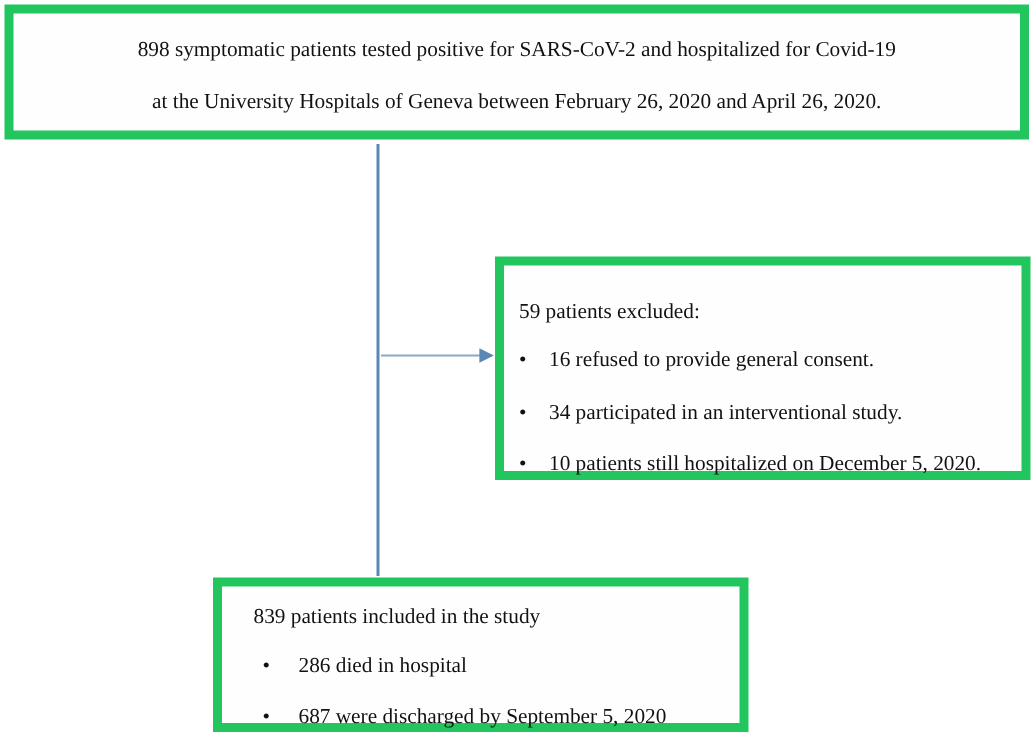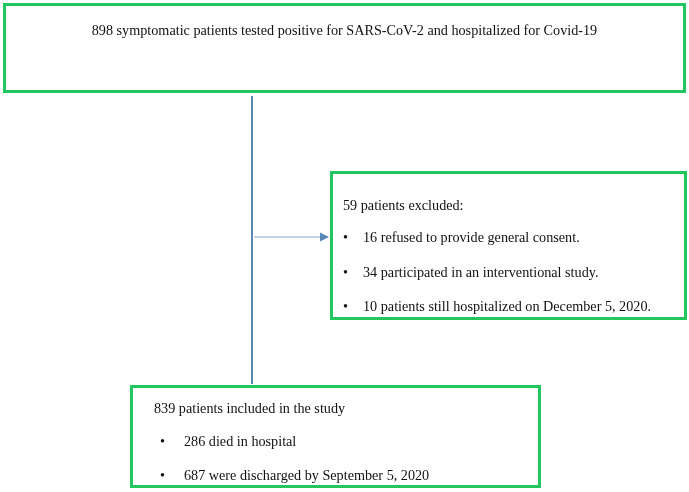--- a/index.html
+++ b/index.html
@@ -1,46 +1,47 @@
 <!DOCTYPE html>
 <html><head>
   <meta charset="utf-8">
   <style>
     html, body { margin: 0; padding: 0; background: #ffffff; }
     body { width: 689px; height: 492px; position: relative; overflow: hidden;
            font-family: "Liberation Serif", "DejaVu Serif", serif; color: #111; }
-    .box { position: absolute; border: 3px solid #22c55e; background: #fefefe; box-sizing: border-box; }
+    .box { position: absolute; border: 6px solid #22c55e; background: #fefefe; box-sizing: border-box; }
     .top-box { left: 3px; top: 3px; width: 683px; height: 90px; text-align: center; }
     .top-box .line { position: absolute; left: 0; right: 0; font-size: 14.2px; }
     .top-box .l1 { top: 16px; }
     .top-box .l2 { top: 51px; }
     .excl-box { left: 330px; top: 171px; width: 357px; height: 149px; }
     .excl-box .head { position: absolute; left: 10px; top: 23px; font-size: 14.2px; text-align: right; }
     .bullet-row { position: absolute; font-size: 14.2px; white-space: nowrap; }
     .bullet-row .dot { position: absolute; left: 0; top: 0; }
     .bullet-row .txt { position: absolute; left: 20px; top: 0; }
-    .incl-box { left: 130px; top: 385px; width: 411px; height: 103px; font-family: Liberation Serif, serif; }
+    .incl-box { left: 142px; top: 385px; width: 357px; height: 103px; font-family: Liberation Serif, serif; }
     .incl-box .head { position: absolute; left: 21px; top: 12px; font-size: 14.2px; }
     svg.connectors { position: absolute; left: 0; top: 0; }
   </style>
 </head>
 <body>
 
 <svg class="connectors" width="689" height="492">
   <defs>
     <marker id="arrowhead" markerWidth="8" markerHeight="8" refX="7" refY="4" orient="auto">
       <path d="M0,0 L8,4 L0,8 z" fill="#5b87b6"></path>
     </marker>
   </defs>
   <line x1="252" y1="96" x2="252" y2="384" stroke="#5b87b6" stroke-width="2"></line>
   <line x1="254" y1="237" x2="328" y2="237" stroke="#8aa8c8" stroke-width="1.2" marker-end="url(#arrowhead)"></line>
 </svg>
 
 <div class="box top-box">
   <div class="line l1">898 symptomatic patients tested positive for SARS-CoV-2 and hospitalized for Covid-19</div>
+  <div class="line l2">at the University Hospitals of Geneva between February 26, 2020 and April 26, 2020.</div>
 </div>
 
 <div class="box excl-box">
   <div class="head">59 patients excluded:</div>
   <div class="bullet-row" style="left:10px; top:55px;">
     <span class="dot">•</span>
     <span class="txt">16 refused to provide general consent.</span>
   </div>
   <div class="bullet-row" style="left:10px; top:90px;">
     <span class="dot">•</span>

